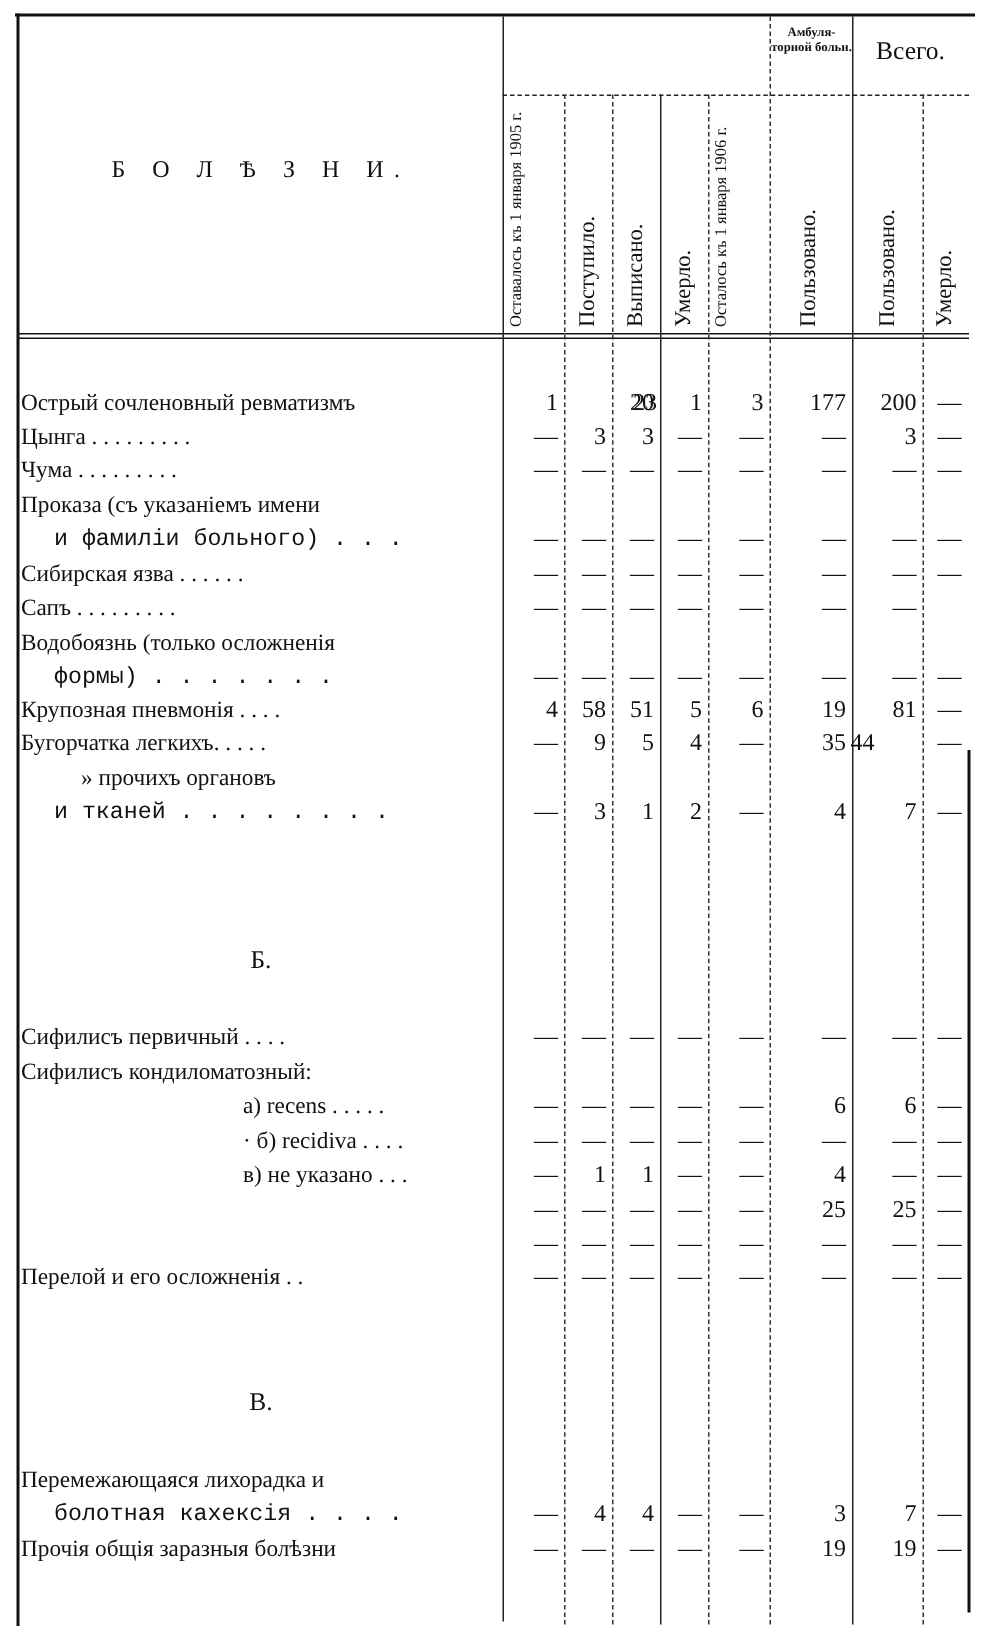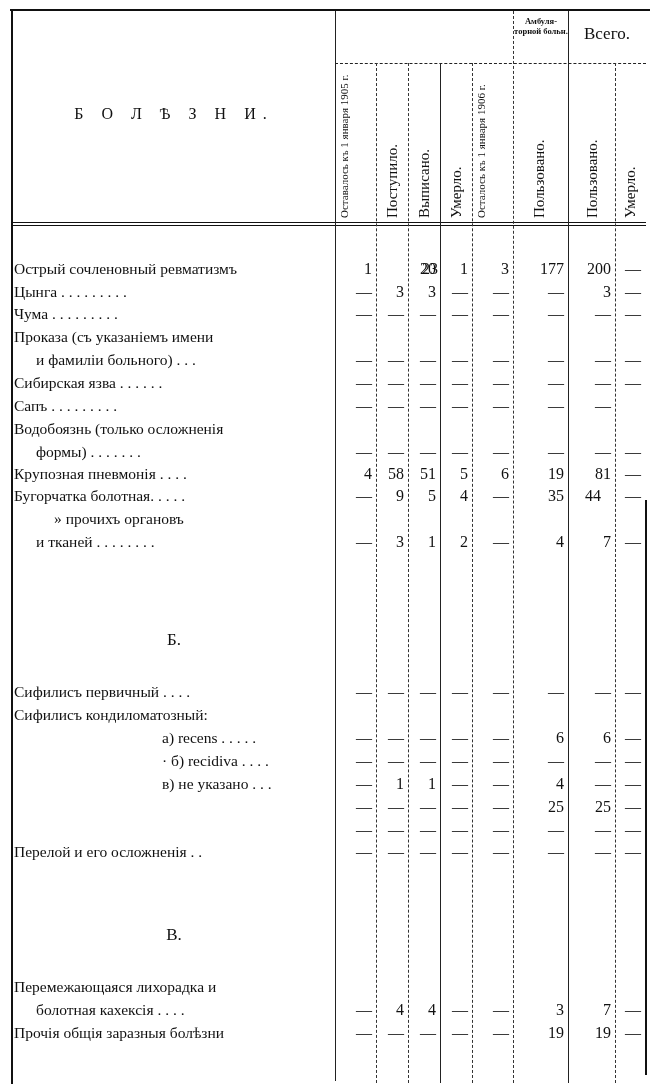--- a/index.html
+++ b/index.html
@@ -24,21 +24,21 @@
   .hdr-total { position:absolute; left:569px; top:24px; width:76px; text-align:center;
                font-size:17px; }
   .vtext { position:absolute; writing-mode:vertical-rl; transform:rotate(180deg);
            white-space:nowrap; text-align:left; }
   .vt-small { font-size:11px; line-height:12px; }
   .vt-big { font-size:15px; line-height:16px; }
 
   .row { position:absolute; left:14px; width:632px; height:21px; font-size:16px; line-height:21px; }
   .row .label { position:absolute; left:0; width:318px; white-space:nowrap; overflow:hidden;
                 font-size:15.5px; }
-  .row .label.indent { padding-left:22px; }
+  .row .label.indent { padding-left:22px;font-family:Liberation Mono, monospace; }
   .row .label.indent2 { padding-left:148px; }
   .cell { position:absolute; text-align:right; font-size:16px; }
   .section { position:absolute; left:14px; width:320px; text-align:center; font-size:17px; }
 </style>
 </head>
 <body>
 
 <div class="page">
   <div class="border-top"></div>
   <div class="border-left"></div>
@@ -177,28 +177,28 @@
         <div class="cell" style="left: 321px; width: 37px;">4</div>
         <div class="cell" style="left: 362px; width: 28px;">58</div>
         <div class="cell" style="left: 394px; width: 28px;">51</div>
         <div class="cell" style="left: 426px; width: 28px;">5</div>
         <div class="cell" style="left: 458px; width: 37px;">6</div>
         <div class="cell" style="left: 499px; width: 51px;">19</div>
         <div class="cell" style="left: 554px; width: 43px;">81</div>
         <div class="cell" style="left: 601px; width: 26px;">—</div>
       </div>
       <div class="row" style="top: 485px;">
-        <div class="label">Бугорчатка болотная. . . . .</div>
+        <div class="label">Бугорчатка легкихъ. . . . .</div>
         <div class="cell" style="left: 321px; width: 37px;">—</div>
         <div class="cell" style="left: 362px; width: 28px;">9</div>
         <div class="cell" style="left: 394px; width: 28px;">5</div>
         <div class="cell" style="left: 426px; width: 28px;">4</div>
         <div class="cell" style="left: 458px; width: 37px;">—</div>
         <div class="cell" style="left: 499px; width: 51px;">35</div>
-        <div class="cell" style="left: 544px; width: 43px;">44</div>
+        <div class="cell" style="left: 526px; width: 43px;">44</div>
         <div class="cell" style="left: 601px; width: 26px;">—</div>
       </div>
       <div class="row" style="top: 508px;">
         <div class="label" style="padding-left: 40px;">»     прочихъ органовъ</div>
         <div class="cell" style="left: 321px; width: 37px;"></div>
         <div class="cell" style="left: 362px; width: 28px;"></div>
         <div class="cell" style="left: 394px; width: 28px;"></div>
         <div class="cell" style="left: 426px; width: 28px;"></div>
         <div class="cell" style="left: 458px; width: 37px;"></div>
         <div class="cell" style="left: 499px; width: 51px;"></div>

